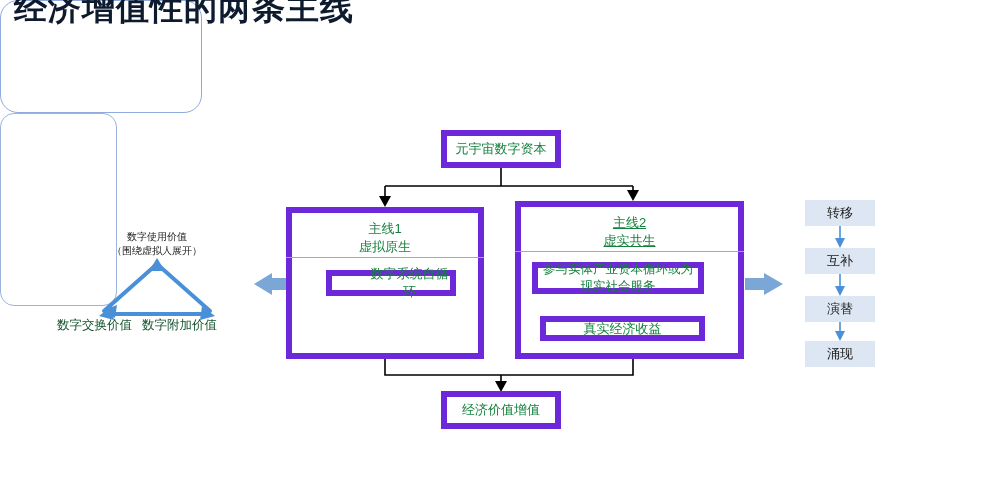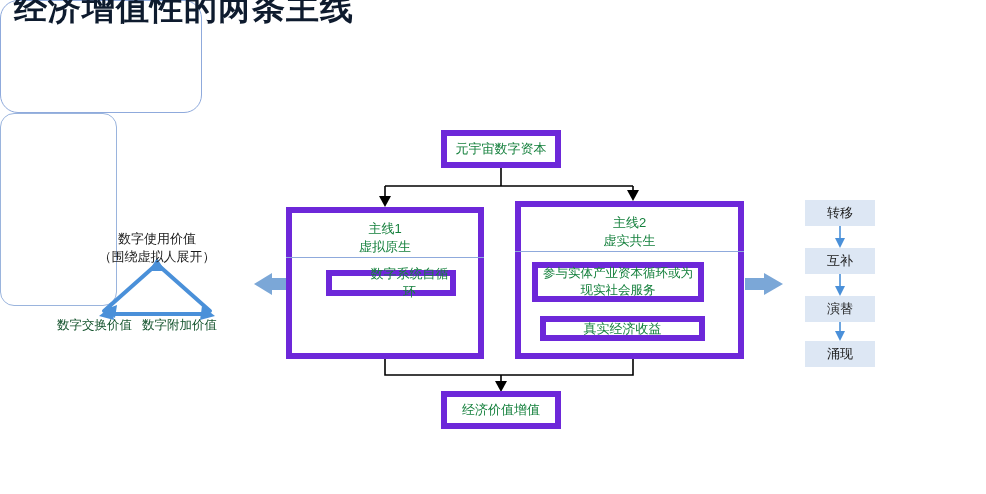--- a/index.html
+++ b/index.html
@@ -35,21 +35,21 @@
     display: flex;
     align-items: center;
     justify-content: center;
     text-align: center;
     color: #15803d;
     font-size: 13px;
     line-height: 1.35;
   }
   .plain-label {
     position: absolute;
-    font-size: 13px;
+    font-size: 10px;
     color: #1b1b1b;
     text-align: center;
     line-height: 1.4;
   }
   
   #box-source {
     left: 441px;
     top: 130px;
     width: 120px;
     height: 38px;
@@ -72,40 +72,41 @@
   }
   
   #box-main2 {
     left: 515px;
     top: 201px;
     width: 229px;
     height: 158px;
     align-items: flex-start;
     justify-content: center;
     padding-top: 7px;
+    text-decoration: underline;
   }
   
   #box-m1-inner1 {
     left: 326px;
     top: 270px;
     width: 130px;
     height: 26px;
     padding-left: 37px;
   }
   #box-m1-inner2 {
     left: 314px;
     top: 316px;
     width: 143px;
     height: 31px;
   }
   #box-m2-inner1 {
     left: 532px;
     top: 262px;
     width: 172px;
-    height: 40px;
+    height: 32px;
     font-size: 12.5px;
   }
   #box-m2-inner2 {
     left: 540px;
     top: 316px;
     width: 165px;
     height: 25px;
   }
   
   #box-bottom {

